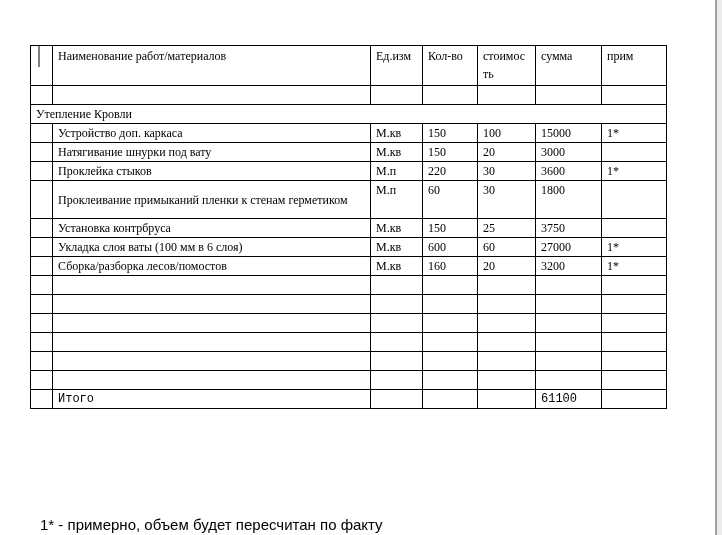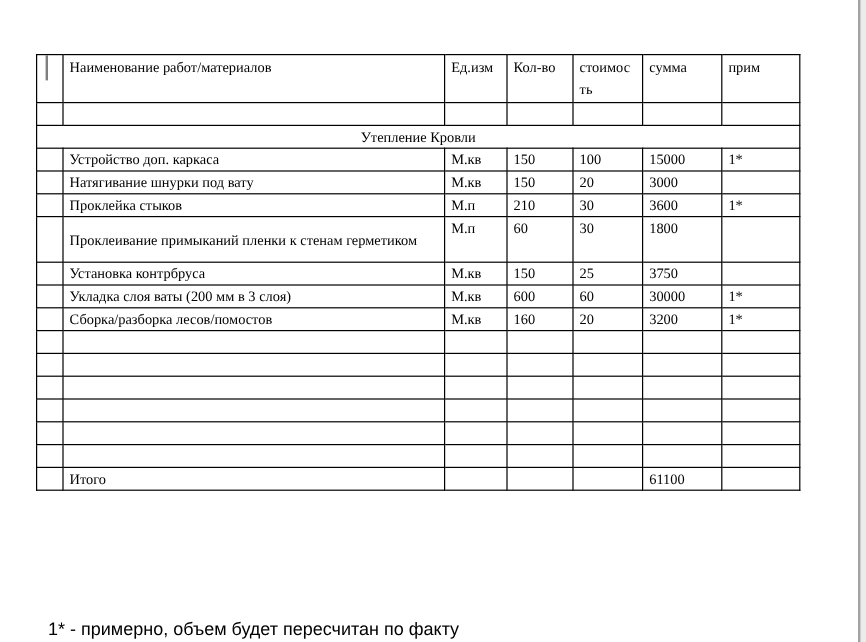--- a/index.html
+++ b/index.html
@@ -27,23 +27,23 @@
     padding: 0 5px;
     line-height: 18px;
     vertical-align: middle;
     overflow: hidden;
   }
   tr.header-row { height: 40px; }
   tr.header-row td { vertical-align: top; padding-top: 1px; }
   tr.r { height: 19px; }
   tr.r2 { height: 38px; margin-top: 35px; }
   tr.section-row { height: 18px; }
-  tr.total-row { height: 15px; }
+  tr.total-row { height: 15px; font-family: Liberation Mono, monospace; }
   td.c { text-align: left; }
-  td.section-cell { text-align: center; }
+  td.section-cell { }
   td.wb { word-break: break-all; margin-left: 40px; }
 
   
   .caret {
     position: absolute;
     left: 38px; top: 46px;
     width: 2px; height: 21px;
     background: #7f7f7f;
   }
 
@@ -121,21 +121,21 @@
       <td class="c">20</td>
       <td class="c">3000</td>
       <td></td>
     </tr>
 
 
     <tr class="r">
       <td></td>
       <td>Проклейка стыков</td>
       <td>М.п</td>
-      <td class="c">210</td>
+      <td class="c">220</td>
       <td class="c">30</td>
       <td class="c">3600</td>
       <td>1*</td>
     </tr>
 
     <tr class="r2">
       <td></td>
       <td>Проклеивание примыканий пленки к стенам герметиком</td>
       <td style="vertical-align:top;">М.п</td>
       <td class="c" style="vertical-align:top;">60</td>
@@ -149,25 +149,25 @@
       <td>Установка контрбруса</td>
       <td>М.кв</td>
       <td class="c">150</td>
       <td class="c">25</td>
       <td class="c">3750</td>
       <td></td>
     </tr>
 
     <tr class="r">
       <td></td>
-      <td>Укладка слоя ваты (200 мм в 3 слоя)</td>
+      <td>Укладка слоя ваты (100 мм в 6 слоя)</td>
       <td>М.кв</td>
       <td class="c">600</td>
       <td class="c">60</td>
-      <td class="c">30000</td>
+      <td class="c">27000</td>
       <td>1*</td>
     </tr>
 
     <tr class="r">
       <td></td>
       <td>Сборка/разборка лесов/помостов</td>
       <td>М.кв</td>
       <td class="c">160</td>
       <td class="c">20</td>
       <td class="c">3200</td>

